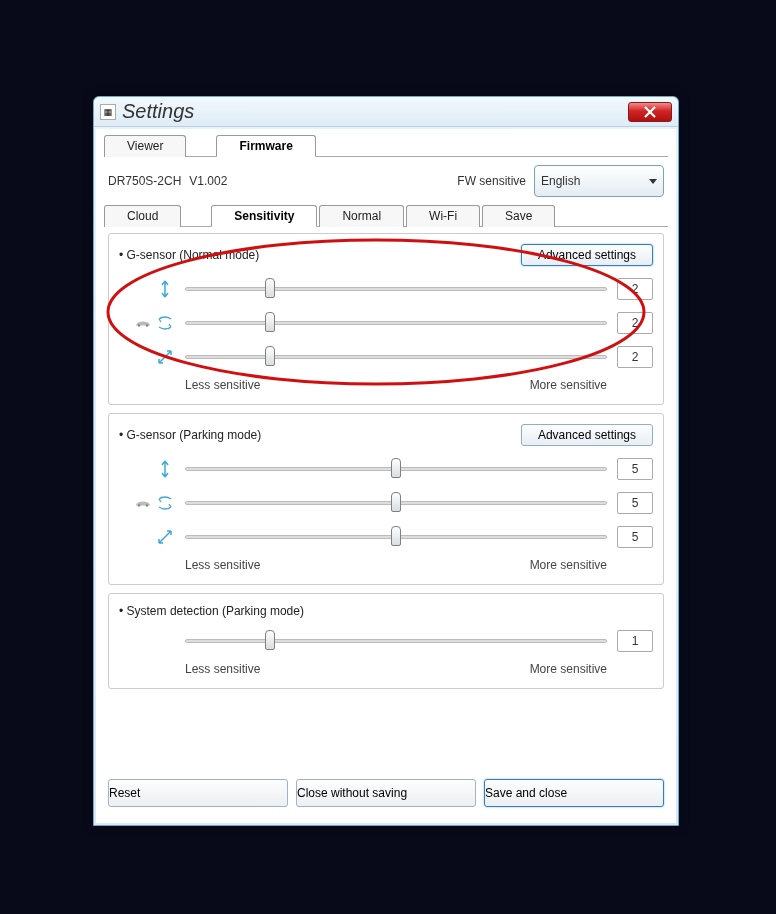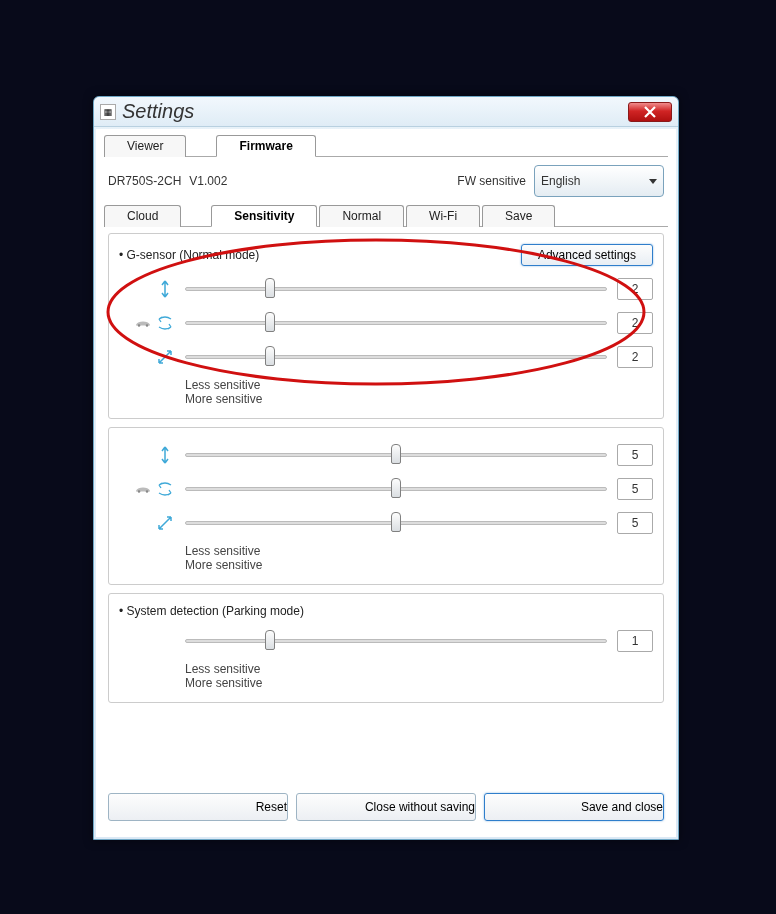--- a/index.html
+++ b/index.html
@@ -173,35 +173,34 @@
     display:flex;align-items:center;justify-content:center;
     color:#333;
     border-radius:2px;
     background:#fff;
   }
   .senslabels {
     display:flex;
     justify-content:space-between;
     margin:4px 46px 0 66px;
     color:#444;
-    flex-direction:column;
   }
 
   .car-icon { width:40px; }
 
   .footer {
     display:flex;
     gap:8px;
     padding: 10px 4px 6px 4px;
     margin-top:80px;
   }
   .footbtn {
     flex:1;
     padding:6px 0;
-    text-align:right;
+    text-align:left;
     background:linear-gradient(#fdfdfd,#eceff3);
     border:1px solid #9eb4c4;
     border-radius:3px;
     cursor:pointer;
   }
   .footbtn.primary {
     border:1px solid #2f7ecb;
     box-shadow:0 0 2px rgba(47,126,203,0.6);
   }
 
@@ -303,20 +302,24 @@
         </div>
 
         <div class="red-annot" style="left:-10px;top:-8px;width:554px;height:166px;">
           <svg viewBox="0 0 554 166">
               <ellipse cx="277" cy="86" rx="268" ry="72" fill="none" stroke="#d01010" stroke-width="3"></ellipse>
             </svg>
         </div>
       </div>
 
       <div class="group">
+        <div class="group-head">
+          <span class="group-title">• G-sensor (Parking mode)</span>
+          <span class="advbtn">Advanced settings</span>
+        </div>
         <div class="slider-row">
           <div class="iconcell">
             <svg viewBox="0 0 20 20">
                 <path d="M10 2 L10 18 M10 2 L7 6 M10 2 L13 6 M10 18 L7 14 M10 18 L13 14" stroke="#3fa9d8" stroke-width="1.5" fill="none"></path>
               </svg>
           </div>
           <div class="rail">
               <div class="knob" style="left:50%"></div>
             </div>
           <div class="valbox">5</div>

